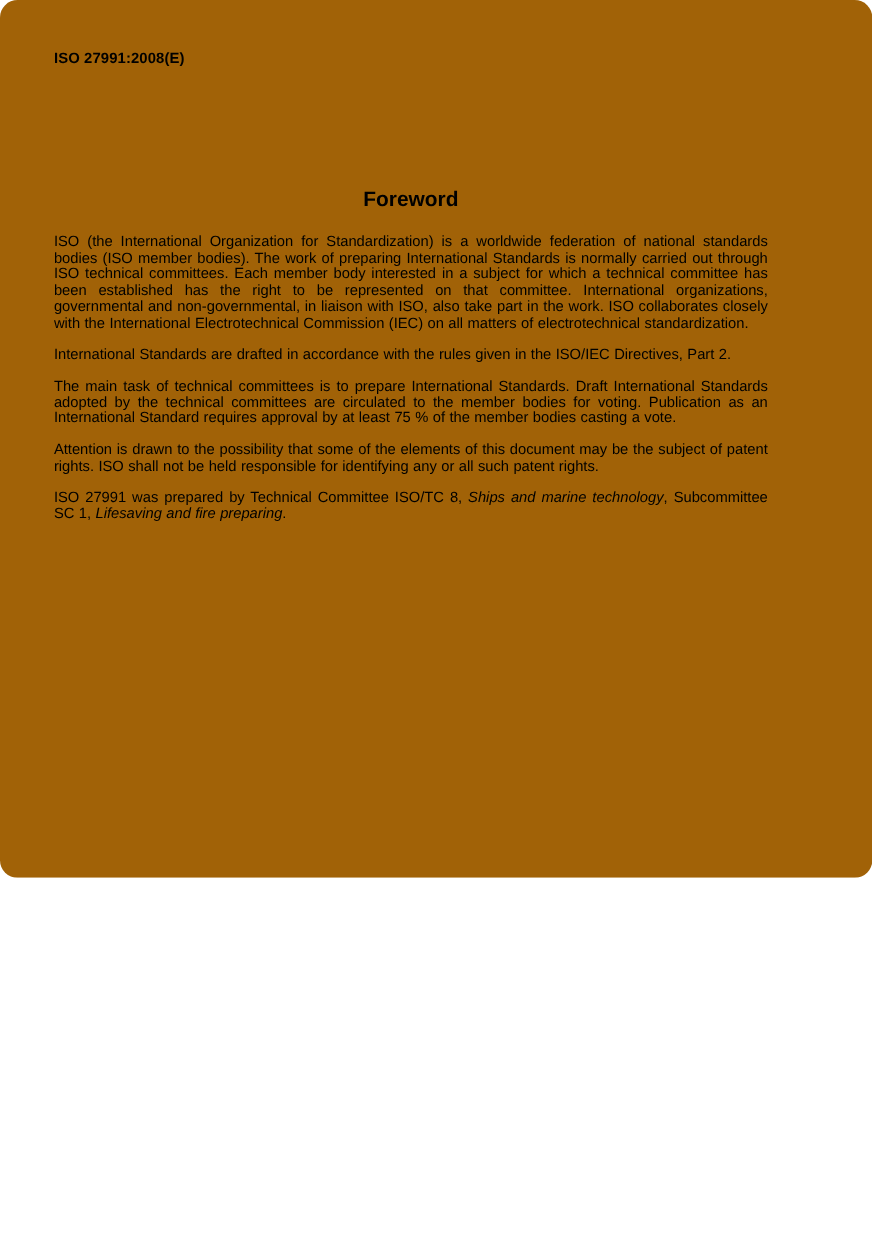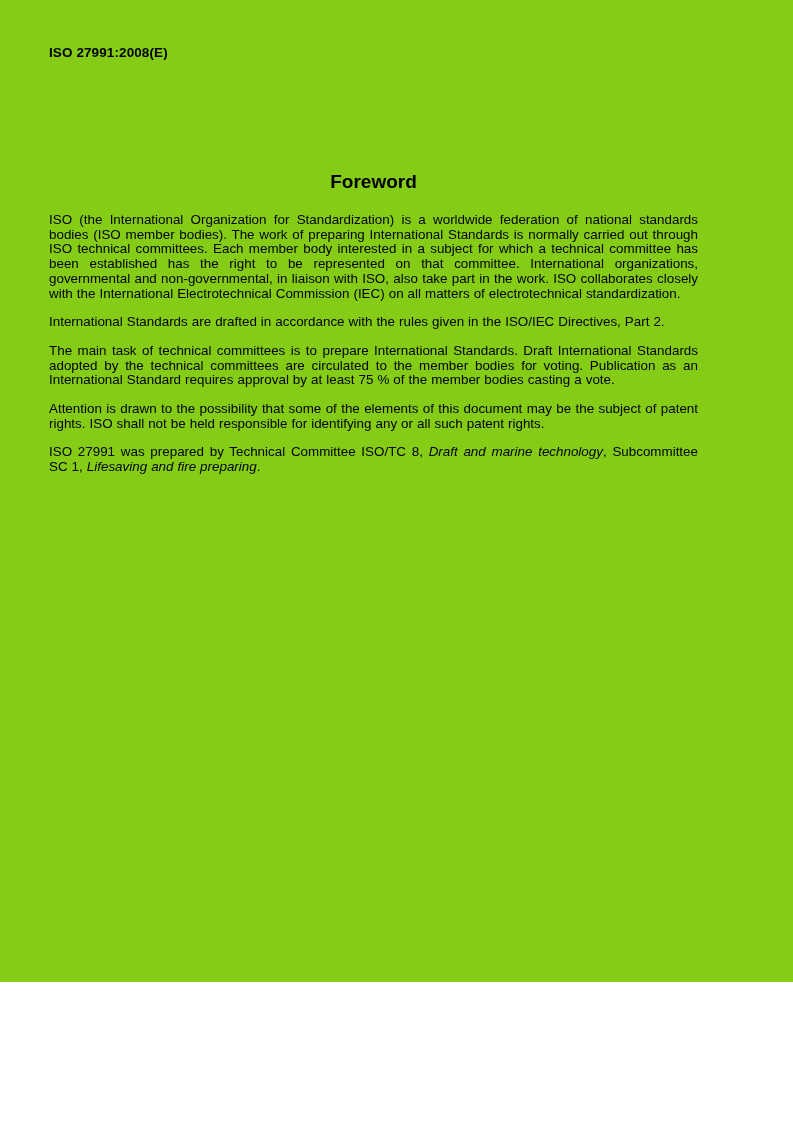--- a/index.html
+++ b/index.html
@@ -3,25 +3,26 @@
 <meta charset="utf-8">
 <style>
   html, body {
     margin: 0;
     padding: 0;
     background: #ffffff;
   }
   .page {
     position: relative;
     width: 793px;
-    height: 982px;
-    background: #84cc16;
+    height: 798px;
+    background: #a16207;
     color: #000000;
     font-family: "Liberation Sans", sans-serif;
     overflow: hidden;
+    border-radius: 16px;
   }
   .doc-ref {
     position: absolute;
     left: 49px;
     top: 45px;
     font-size: 13.5px;
     font-weight: bold;
     line-height: 15px;
     letter-spacing: 0.1px;
   }
@@ -76,21 +77,21 @@
     <h1 class="foreword-heading">Foreword</h1>
 
     <p>ISO (the International Organization for Standardization) is a worldwide federation of national standards bodies (ISO member bodies). The work of preparing International Standards is normally carried out through ISO technical committees. Each member body interested in a subject for which a technical committee has been established has the right to be represented on that committee. International organizations, governmental and non-governmental, in liaison with ISO, also take part in the work. ISO collaborates closely with the International Electrotechnical Commission (IEC) on all matters of electrotechnical standardization.</p>
 
     <p>International Standards are drafted in accordance with the rules given in the ISO/IEC Directives, Part 2.</p>
 
     <p>The main task of technical committees is to prepare International Standards. Draft International Standards adopted by the technical committees are circulated to the member bodies for voting. Publication as an International Standard requires approval by at least 75 % of the member bodies casting a vote.</p>
 
     <p>Attention is drawn to the possibility that some of the elements of this document may be the subject of patent rights. ISO shall not be held responsible for identifying any or all such patent rights.</p>
 
-    <p><span>ISO 27991 was prepared by Technical Committee ISO/TC 8, </span><span class="it">Draft and marine technology</span><span>, Subcommittee SC 1, </span><span class="it">Lifesaving and fire preparing</span><span>.</span></p>
+    <p><span>ISO 27991 was prepared by Technical Committee ISO/TC 8, </span><span class="it">Ships and marine technology</span><span>, Subcommittee SC 1, </span><span class="it">Lifesaving and fire preparing</span><span>.</span></p>
 
   </div>
 
   <div class="footer-pagenum">iv</div>
 
   <div class="footer-copyright">© ISO 2008 – All rights reserved</div>
 
 </div>
 
 </body></html>

